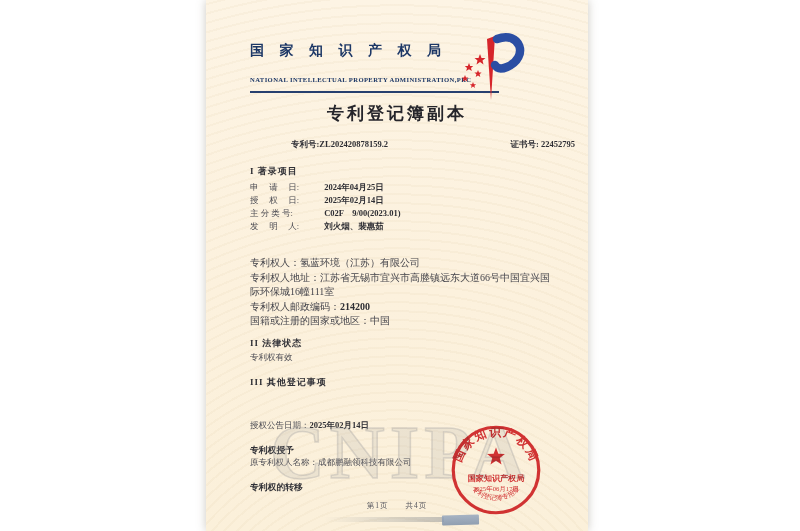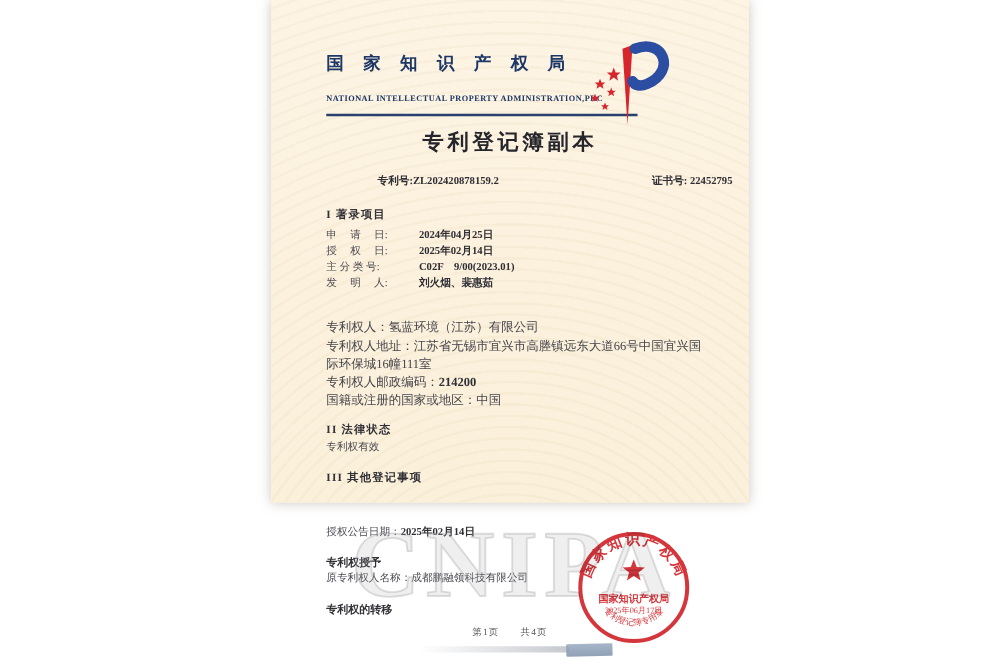--- a/index.html
+++ b/index.html
@@ -1,21 +1,21 @@
 <!DOCTYPE html>
 <html><head>
 <meta charset="utf-8">
 <style>
   html,body{margin:0;padding:0;}
   body{
     width:800px;height:531px;position:relative;background:#ffffff;overflow:hidden;
     font-family:"Liberation Serif","DejaVu Serif",serif;
   }
   .page{
-    position:absolute;left:217px;top:0;width:382px;height:402px;
+    position:absolute;left:206px;top:0;width:382px;height:531px;
     background-color:#fdf3e2;
     background-image:
       repeating-radial-gradient(circle at 50% 130%, rgba(214,192,150,.10) 0 2px, rgba(0,0,0,0) 2px 9px),
       linear-gradient(180deg,#fdf4e4 0%, #fcf1dd 55%, #fbf0da 100%);
     box-shadow:0 0 9px rgba(110,100,80,.35);
   }
   .agency-cn{
     position:absolute;left:44px;top:42px;
     font-size:14px;font-weight:bold;letter-spacing:6px;color:#1c3766;white-space:nowrap;
   }

